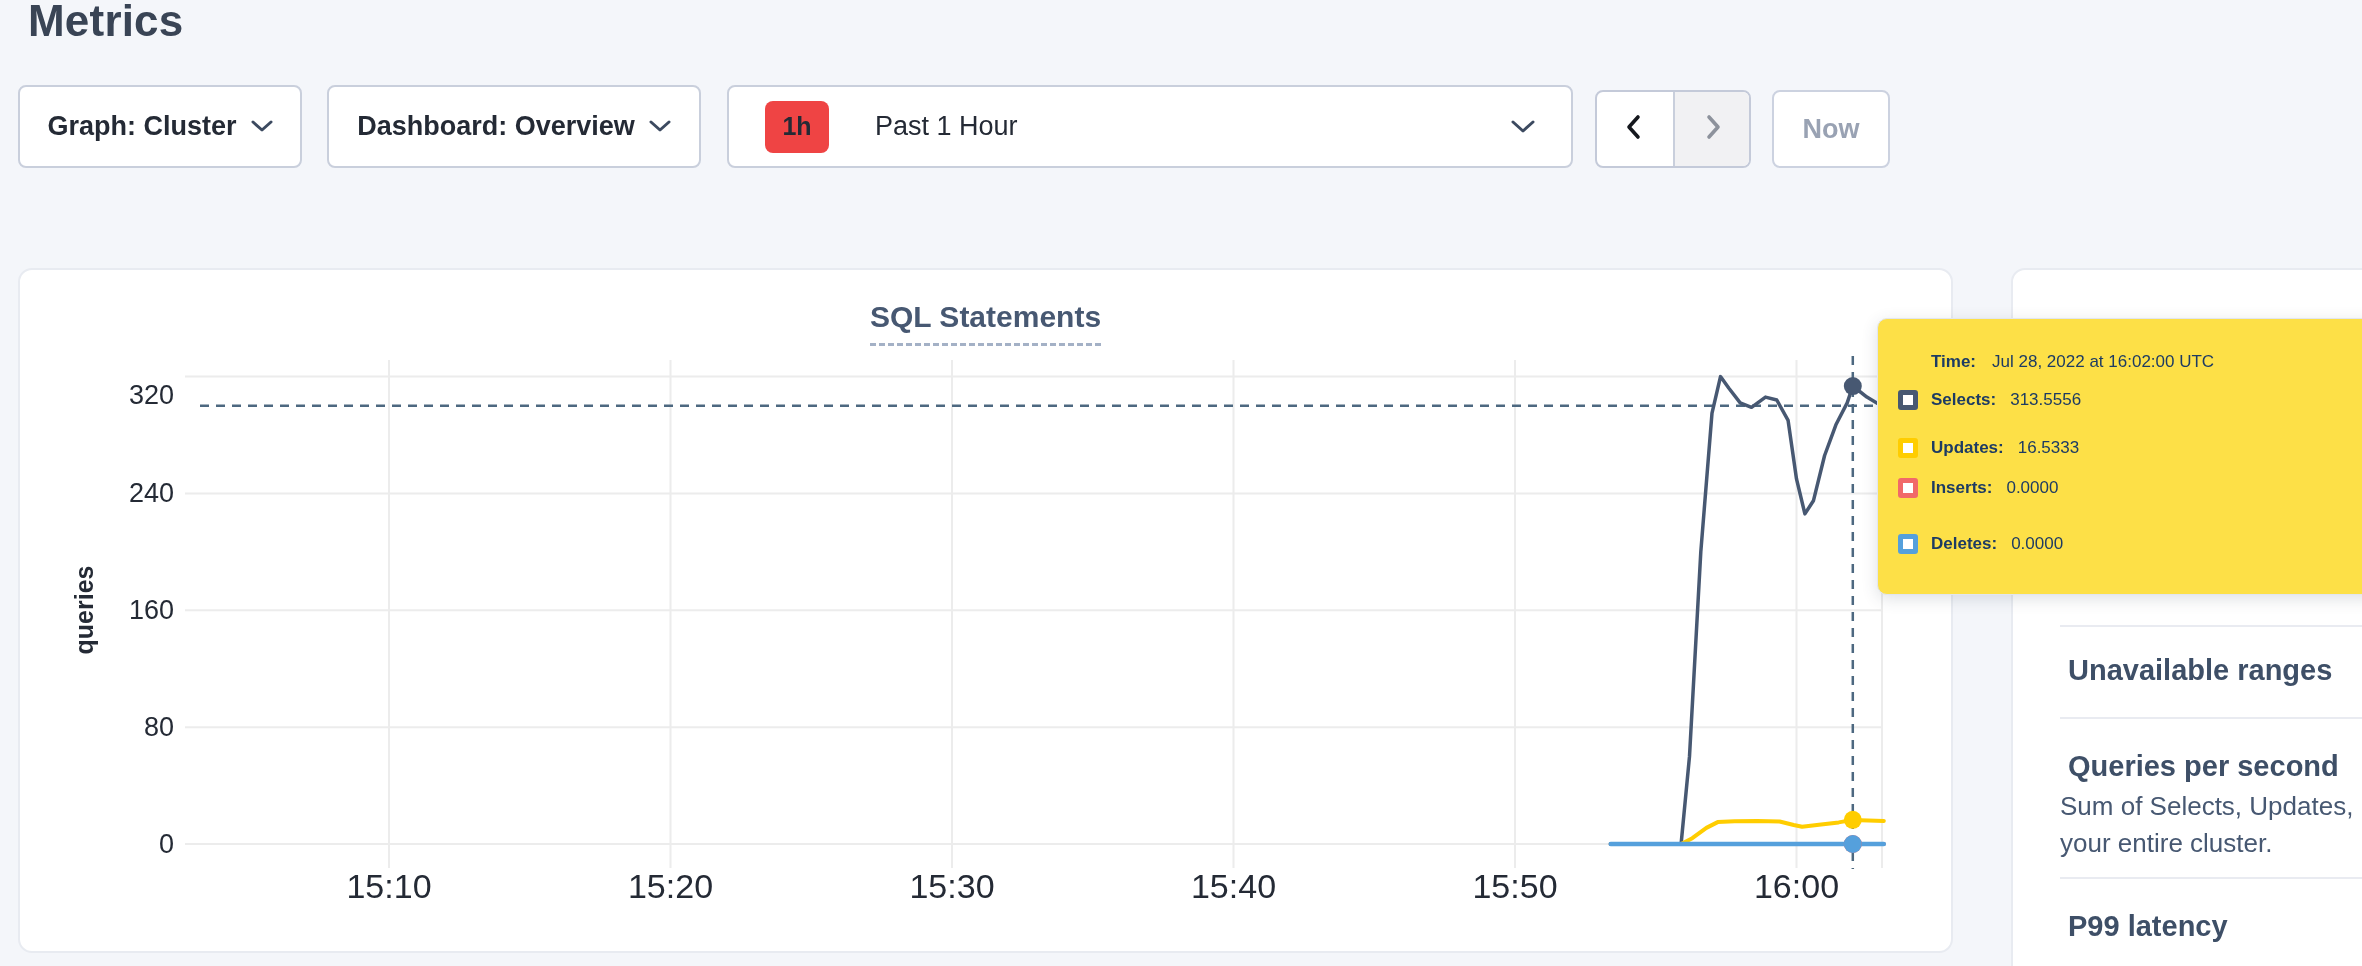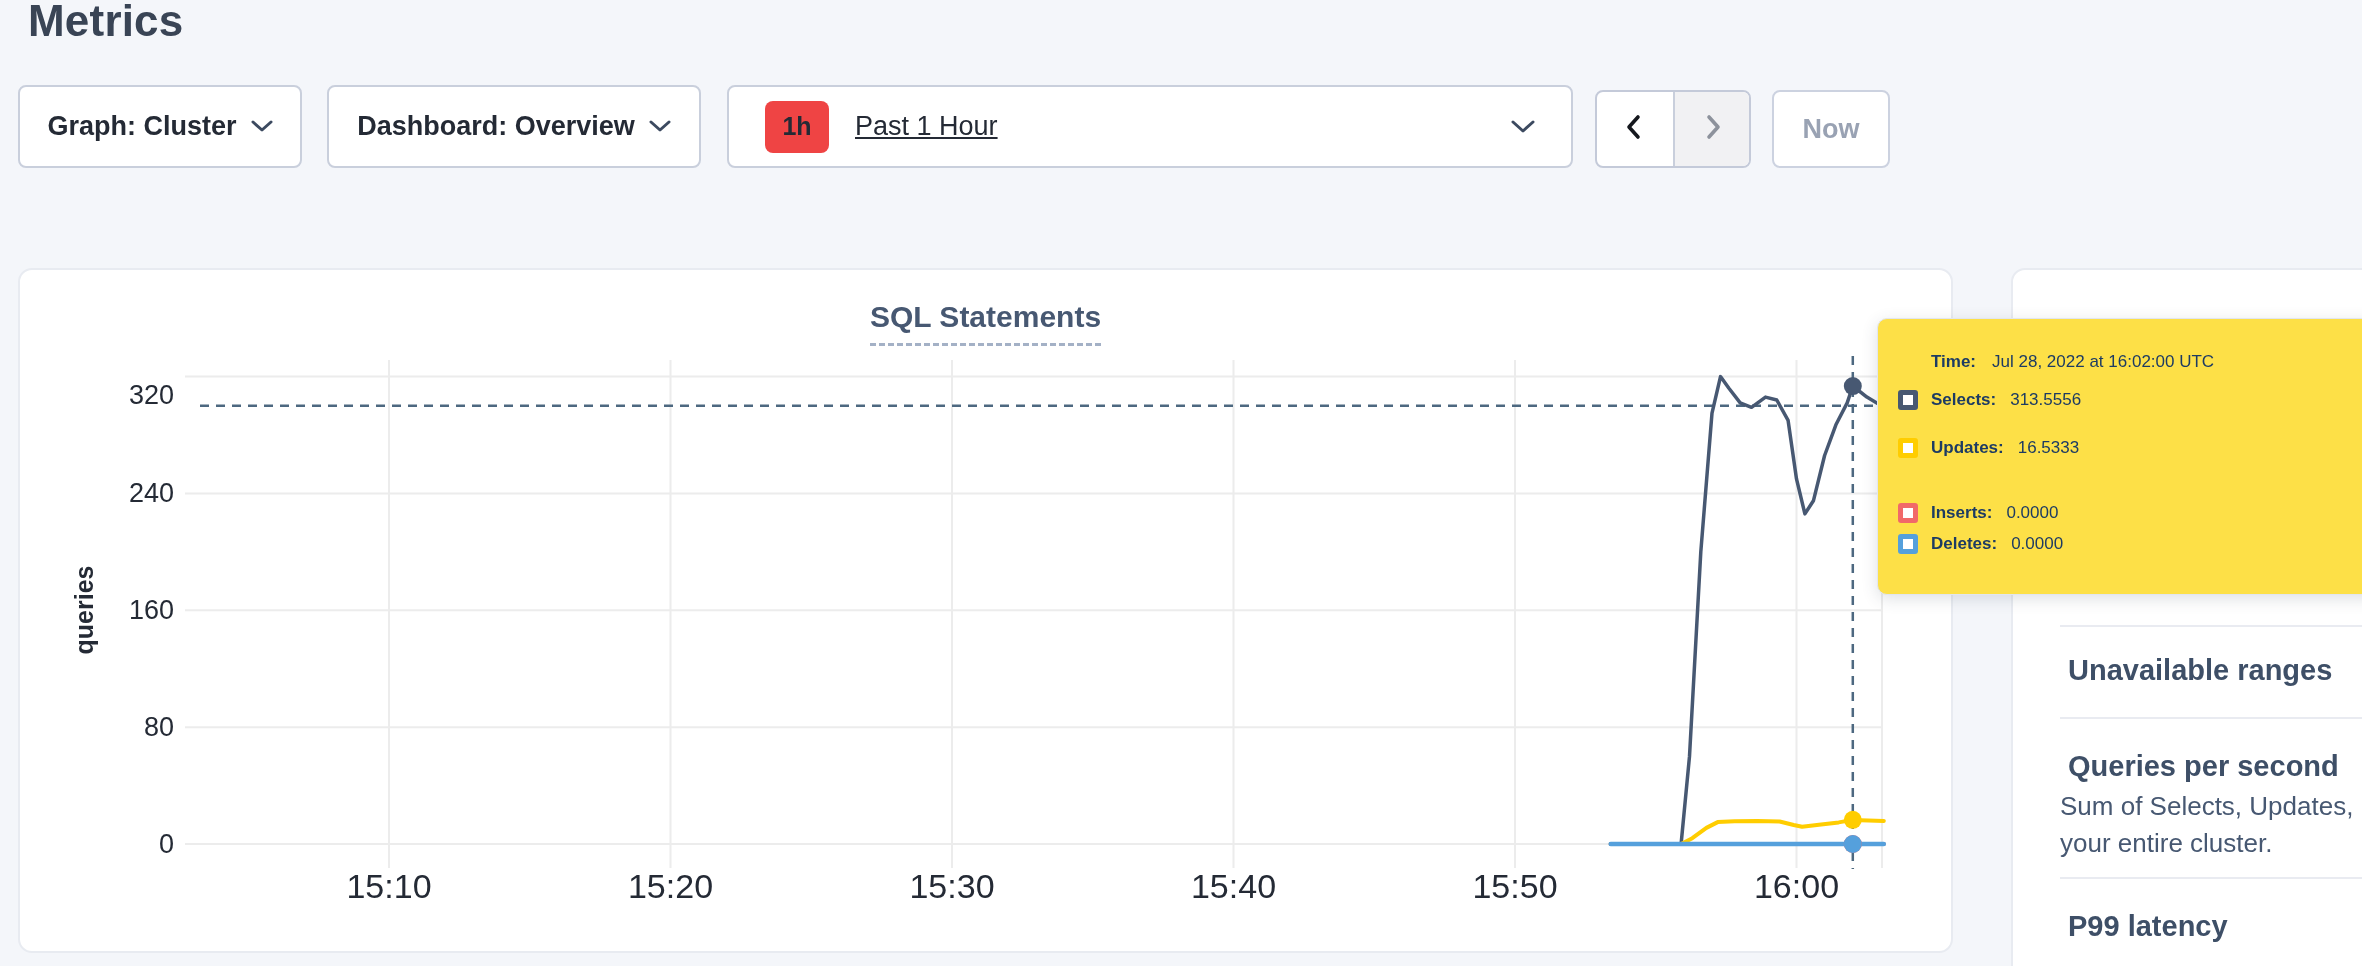--- a/index.html
+++ b/index.html
@@ -24,21 +24,21 @@
   }
   .ctrl b{ font-weight:700; }
   .dd-graph{ left:18px;  width:284px; }
   .dd-dash { left:327px; width:374px; }
   .time-sel{ left:727px; width:846px; justify-content:flex-start; padding:0 36px; gap:0; }
   .time-badge{
     width:64px; height:52px; border-radius:8px; background:#ef4444;
     display:flex; align-items:center; justify-content:center;
     font-size:25px; font-weight:700; color:#242a35; flex:0 0 auto;
   }
-  .time-label{ margin-left:26px; font-size:27px;text-decoration:underline; }
+  .time-label{ margin-left:46px; font-size:27px; }
   .time-chev{ margin-left:auto; }
   .chev svg, .time-chev svg { display:block; }
   .arrows{
     position:absolute; left:1595px; top:90px; width:156px; height:78px;
     border:2px solid #c4cad9; border-radius:8px; overflow:hidden;
     display:flex; background:#fff;
   }
   .arrow-half{ width:77px; height:100%; display:flex; align-items:center; justify-content:center; cursor:pointer; }
   .arrow-next{ background:#f1f1f3; border-left:2px solid #c9cfdc; cursor:default; }
   .now-btn{
@@ -223,21 +223,21 @@
   <div class="tt-row" style="top:71px">
     <span class="tt-swatch" style="border-color: rgb(71, 88, 114);"></span>
     <b>Selects:</b>
     <span>313.5556</span>
   </div>
   <div class="tt-row" style="top:119px">
     <span class="tt-swatch" style="border-color: rgb(255, 205, 0);"></span>
     <b>Updates:</b>
     <span>16.5333</span>
   </div>
-  <div class="tt-row" style="top:184px">
+  <div class="tt-row" style="top:159px">
     <span class="tt-swatch" style="border-color: rgb(241, 105, 105);"></span>
     <b>Inserts:</b>
     <span>0.0000</span>
   </div>
   <div class="tt-row" style="top:215px">
     <span class="tt-swatch" style="border-color: rgb(85, 160, 220);"></span>
     <b>Deletes:</b>
     <span>0.0000</span>
   </div>
 </div>

